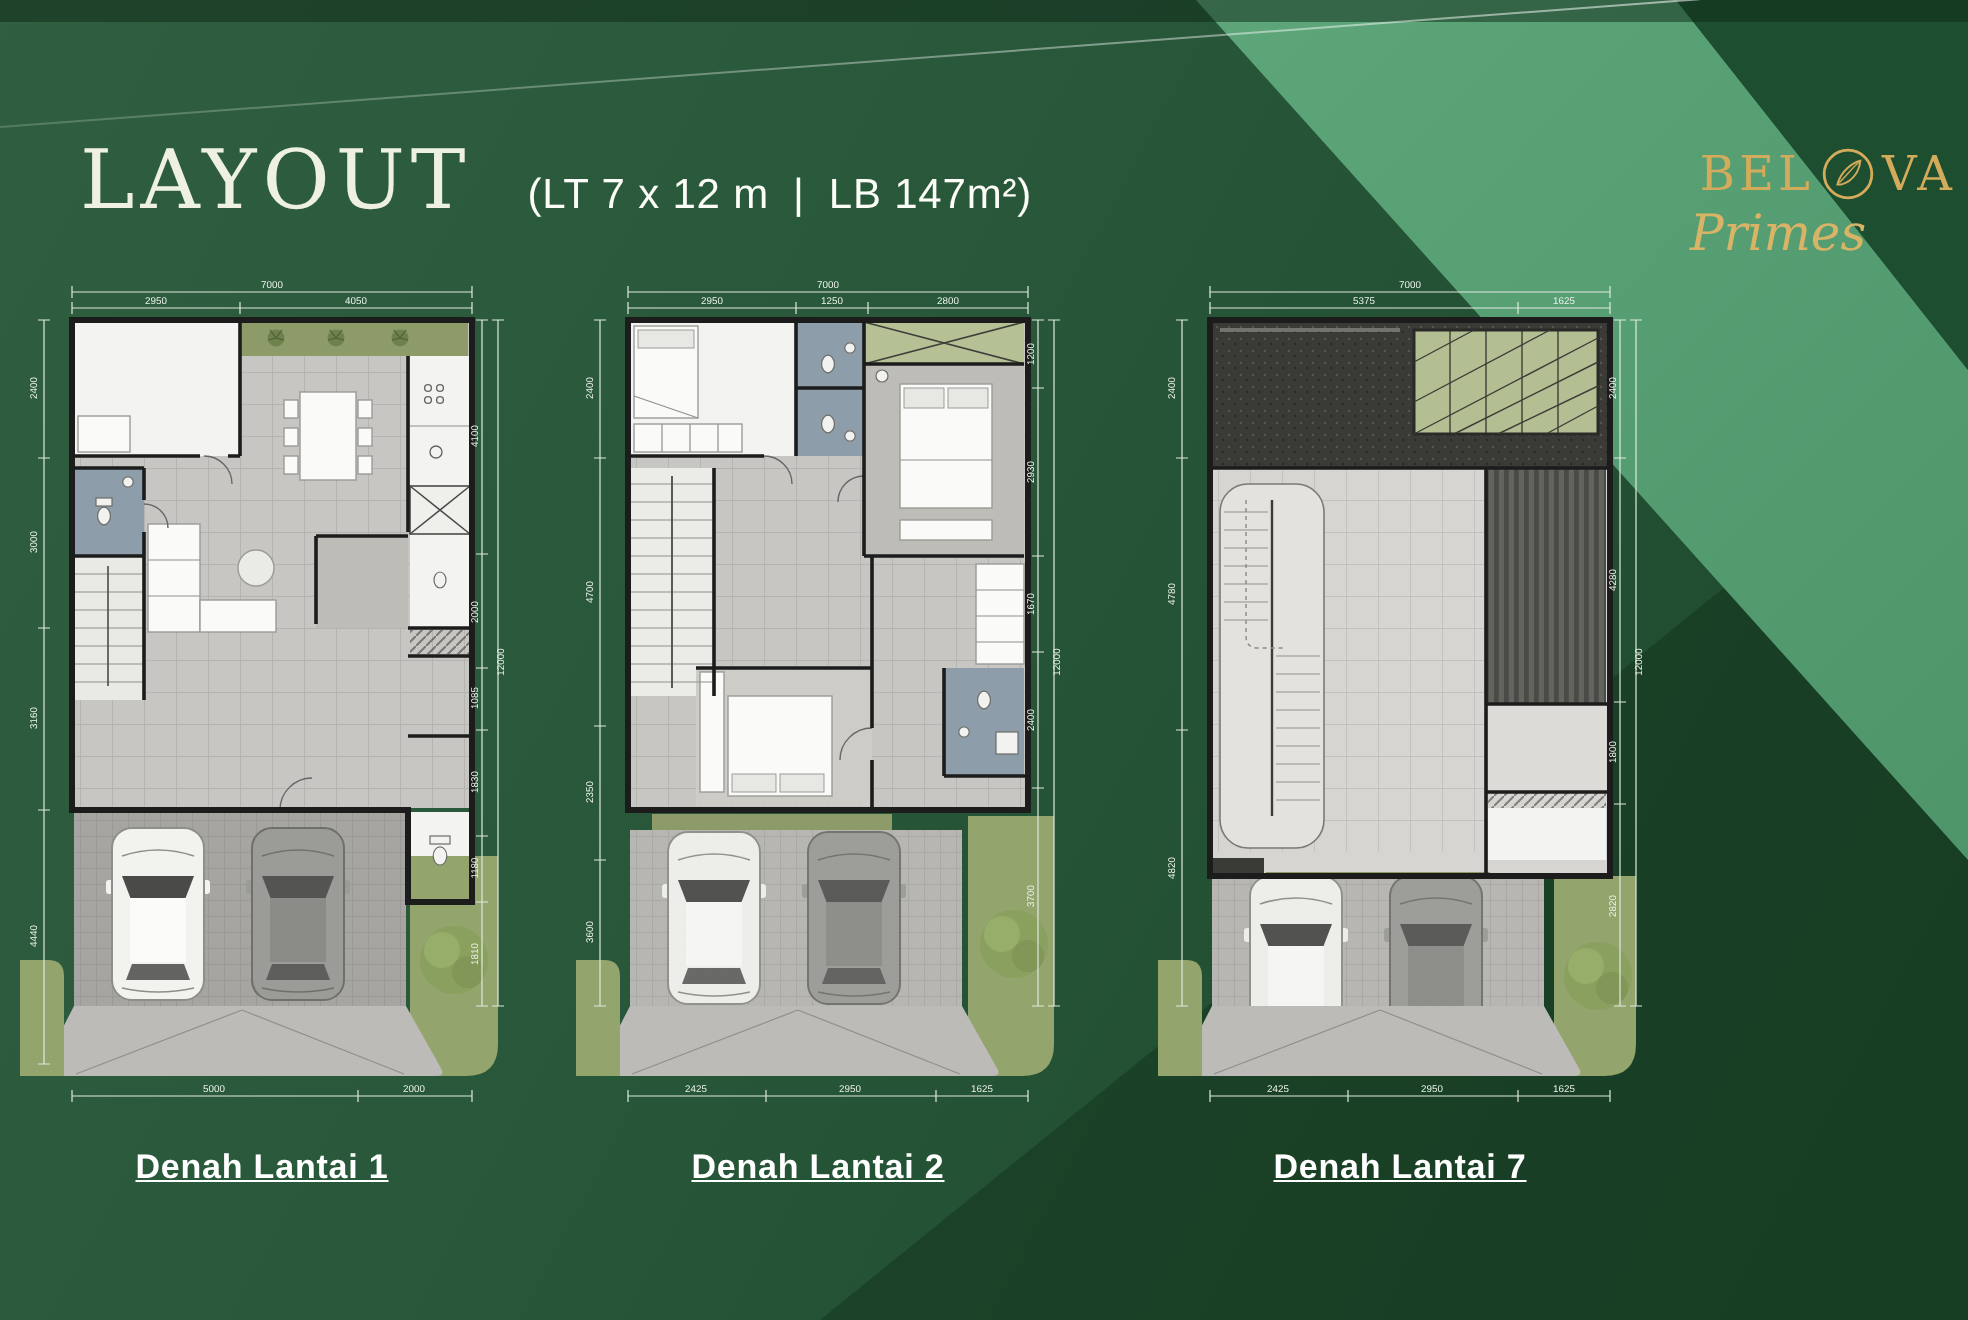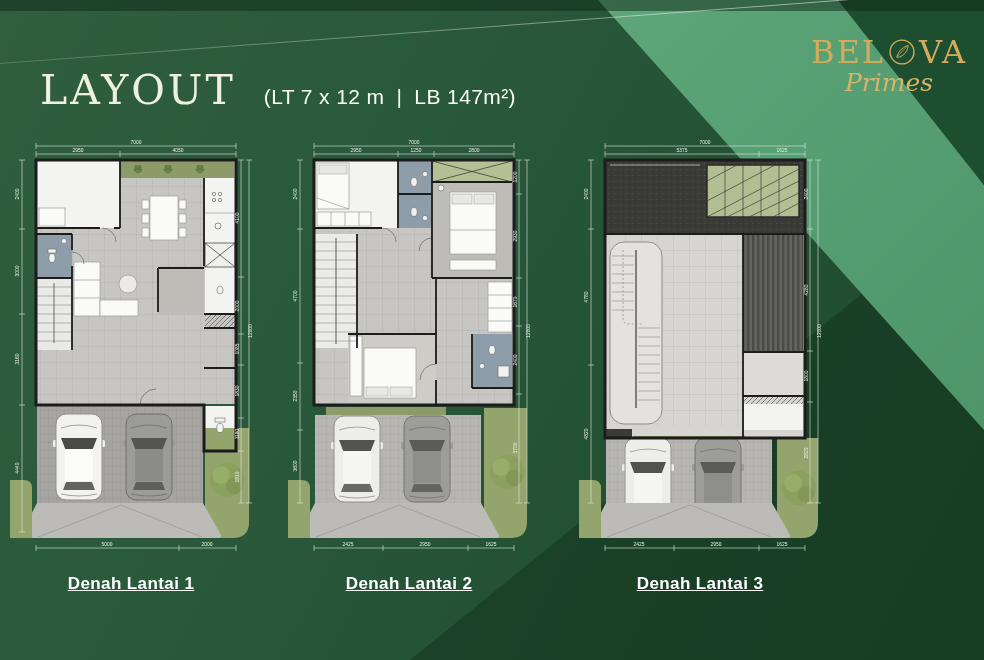--- a/index.html
+++ b/index.html
@@ -17,22 +17,22 @@
     background:#1d4e2f;}
   .top-strip{position:absolute;left:0;top:0;width:984px;height:11px;background:rgba(14,40,22,.5);}
   .hairline{position:absolute;left:0;top:63px;width:852px;height:1.2px;
     background:linear-gradient(90deg,rgba(255,255,255,.18),rgba(255,255,255,.55));
     transform-origin:0 0;transform:rotate(-4.3deg);}
   .header{position:absolute;left:40px;top:70px;display:flex;align-items:baseline;gap:28px;}
   .title{font-family:"DejaVu Serif",serif;font-size:41px;font-weight:500;
     letter-spacing:3px;color:#eef0e2;line-height:1;}
   .subtitle{font-size:21px;font-weight:400;color:#fdfdf8;letter-spacing:.4px;display:flex;gap:12px;align-items:flex-end;}
   .logo{position:absolute;left:800px;top:36px;width:178px;text-align:center;color:#d3ab5b;}
-  .logo-name{font-family:"DejaVu Serif",serif;font-size:32px;letter-spacing:2px;
-    display:flex;align-items:center;justify-content:center;line-height:1;}
+  .logo-name{font-family:"DejaVu Serif",serif;font-size:24px;letter-spacing:2px;
+    display:flex;align-items:center;justify-content:flex-end;line-height:1;margin-top:36px;}
   .logo-name svg{margin:0 2px;}
   .logo-script{font-family:"DejaVu Serif",serif;font-style:italic;font-size:25px;
     color:#d9b467;margin-top:0px;}
   .plan{position:absolute;top:138px;width:248px;}
   .plan svg{display:block;}
   .caption{position:absolute;top:436px;left:0;width:246px;text-align:center;
     color:#fff;font-size:17px;font-weight:700;letter-spacing:.4px;text-decoration:underline;}
   
   .diml{stroke:#dfe9df;stroke-width:.6;fill:none;}
   .dimt{font:4.9px "Liberation Sans",sans-serif;fill:#eaf1ea;}
@@ -381,15 +381,15 @@
         <text class="dimt" text-anchor="middle" transform="rotate(-90 231 238)" x="231" y="238">1800</text>
         <text class="dimt" text-anchor="middle" transform="rotate(-90 231 315)" x="231" y="315">2820</text>
         <path class="diml" d="M241 22V365M238 22H244M238 365H244"></path>
         <text class="dimt" text-anchor="middle" transform="rotate(-90 244 193)" x="244" y="193">12000</text>
         <path class="diml" d="M28 410H228M28 407V413M97 407V413M182 407V413M228 407V413"></path>
         <text class="dimt" x="62" y="408" text-anchor="middle">2425</text>
         <text class="dimt" x="139" y="408" text-anchor="middle">2950</text>
         <text class="dimt" x="205" y="408" text-anchor="middle">1625</text>
       </g>
     </svg>
-    <div class="caption">Denah Lantai 3</div>
+    <div class="caption">Denah Lantai 7</div>
   </div>
 </div>
 
 </body></html>

